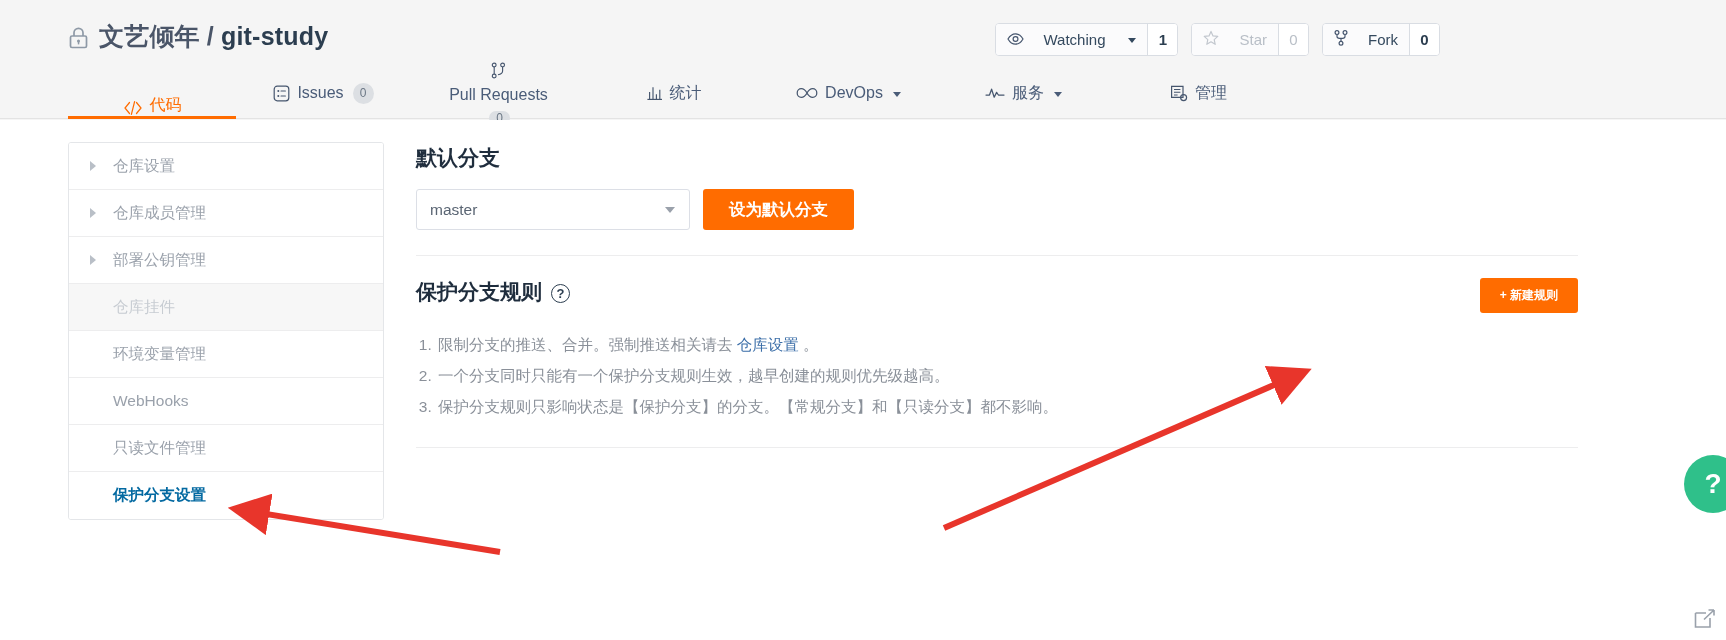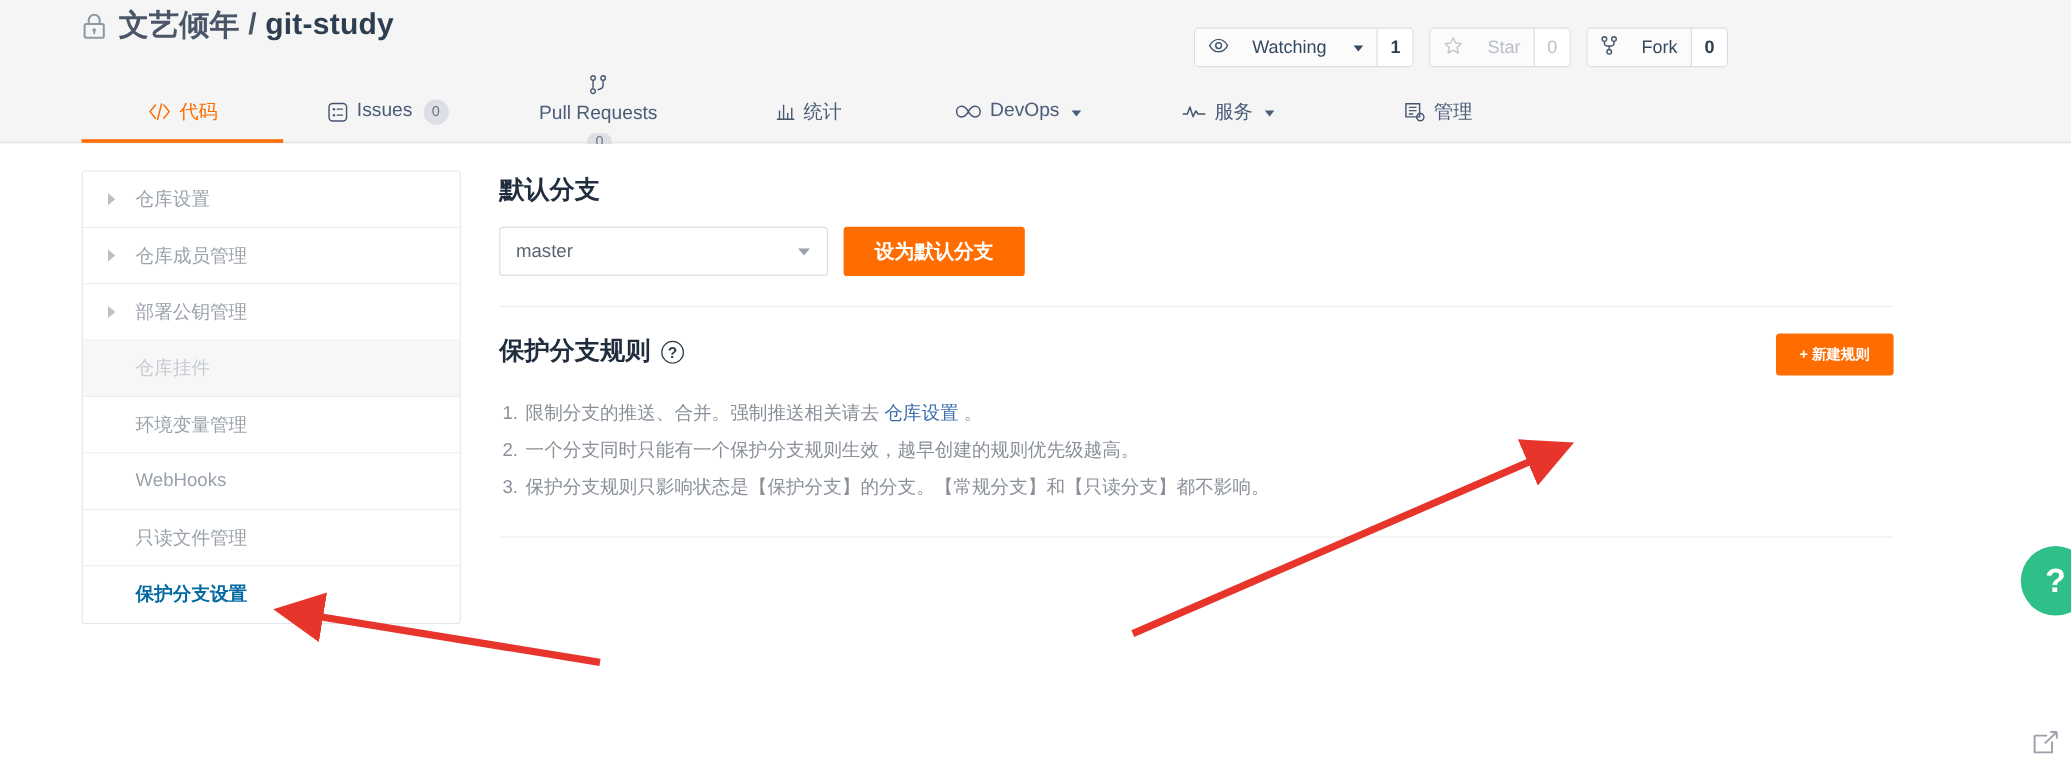--- a/index.html
+++ b/index.html
@@ -14,21 +14,21 @@
   }
 
   
   .header {
     background:#f5f5f5;
     height:70px;
     position:relative;
   }
   .repo-title {
     position:absolute;
-    left:68px; top:4px;
+    left:68px; top:20px;
     display:flex; align-items:center;
     font-size:25px; font-weight:bold;
     color:#2c3e50;
     letter-spacing:0.2px;
   }
   .lock-icon {
     width:21px; height:24px;
     margin-right:10px;
     display:inline-block;
     position:relative;
@@ -338,21 +338,21 @@
       </div>
       <div class="bg-count">0</div>
     </div>
 
   </div>
 </div>
 
 <div class="nav">
   <div class="nav-inner">
 
-    <div class="nav-item active" style="width:168px;">
+    <div class="nav-item active" style="width:168px;align-items:flex-end;">
       <span class="nav-icon">
         <svg width="20" height="16" viewBox="0 0 20 16">
           <path d="M6.5 2.5 L2 8 L6.5 13.5 M13.5 2.5 L18 8 L13.5 13.5 M11.6 1.6 L8.4 14.4" fill="none" stroke="#ff6c00" stroke-width="1.25" stroke-linecap="round"></path>
         </svg>
       </span>
       <span>代码</span>
     </div>
 
     <div class="nav-item" style="width:175px;">
       <span class="nav-icon">

